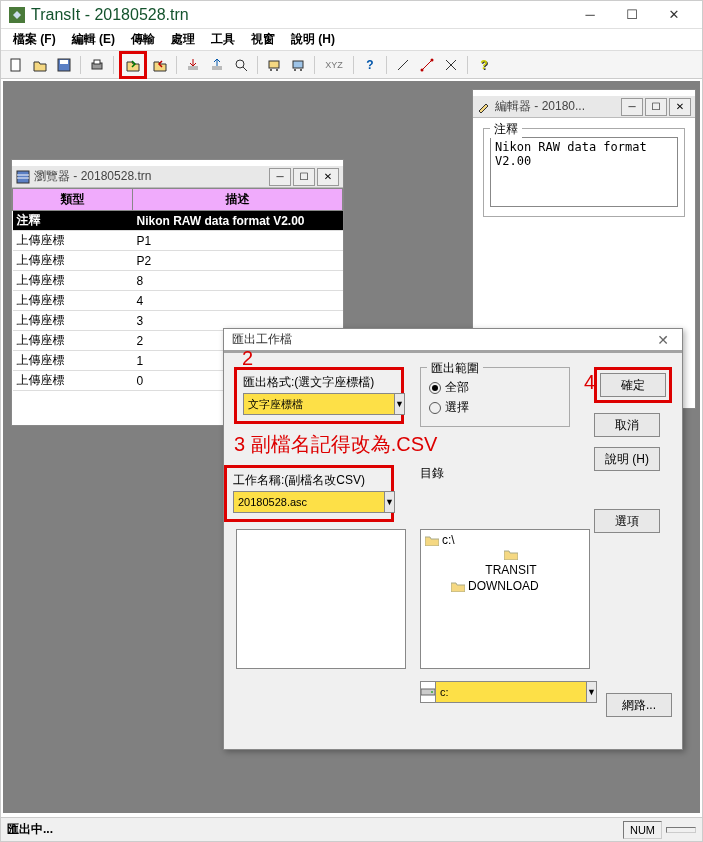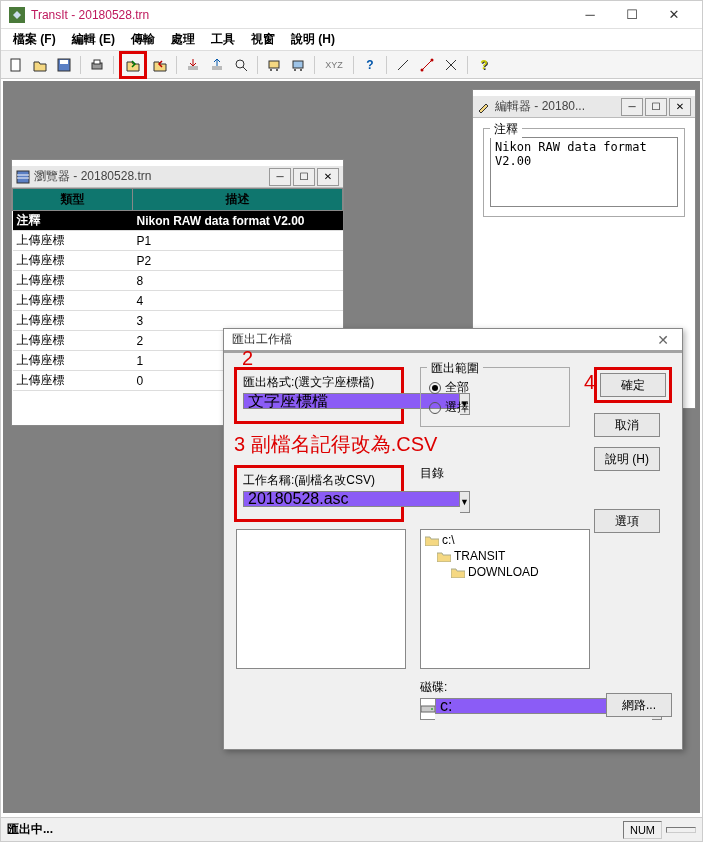--- a/index.html
+++ b/index.html
@@ -2,21 +2,21 @@
 <html><head>
 <meta charset="utf-8">
 <style>
 * { box-sizing: border-box; margin: 0; padding: 0; }
 body { font-family: "Microsoft JhengHei", Arial, sans-serif; font-size: 12px; background: #f0f0f0; width: 703px; height: 842px; position: relative; overflow: hidden; }
 
 
 .main-window { position: absolute; top: 0; left: 0; width: 703px; height: 842px; background: #fff; border: 1px solid #ccc; }
 .titlebar { height: 28px; background: #fff; display: flex; align-items: center; padding: 0 8px; border-bottom: 1px solid #e0e0e0; }
 .title-icon { width: 16px; height: 16px; background: #4a7a3a; margin-right: 6px; display: inline-flex; align-items: center; justify-content: center; color: #fff; font-size: 10px; }
-.title-text { flex: 1; font-size: 12px; color: #be185d; }
+.title-text { flex: 1; font-size: 16px; color: #14532d; }
 .win-controls { display: flex; gap: 2px; }
 .win-btn { width: 40px; height: 24px; display: flex; align-items: center; justify-content: center; font-size: 13px; color: #333; cursor: pointer; }
 
 .menubar { height: 22px; display: flex; align-items: center; padding: 0 6px; gap: 4px; border-bottom: 1px solid #ddd; background: #fff; }
 .menu-item { padding: 2px 6px; font-size: 12px; cursor: pointer; font-weight: bold; }
 
 .toolbar { height: 28px; display: flex; align-items: center; padding: 2px 4px; gap: 2px; background: #f5f5f5; border-bottom: 1px solid #ccc; }
 .tool-btn { width: 22px; height: 22px; display: flex; align-items: center; justify-content: center; border: 1px solid transparent; cursor: pointer; font-size: 12px; position: relative; }
 .tool-sep { width: 1px; height: 18px; background: #ccc; margin: 0 3px; }
 .tool-highlight { border: 3px solid #d00; padding: 0; }
@@ -25,21 +25,21 @@
 
 
 .browser-win { position: absolute; left: 10px; top: 80px; width: 333px; height: 267px; background: #fff; border: 1px solid #888; }
 .child-titlebar { height: 22px; background: #e8e8e8; display: flex; align-items: center; padding: 0 4px; border-bottom: 1px solid #bbb; margin-top: 6px; }
 .child-title-icon { width: 14px; height: 14px; margin-right: 4px; }
 .child-title { flex: 1; font-size: 12px; color: #444; }
 .child-controls { display: flex; gap: 2px; }
 .child-btn { width: 22px; height: 18px; border: 1px solid #999; background: #eee; display: flex; align-items: center; justify-content: center; font-size: 10px; cursor: pointer; }
 
 .browser-table { width: 100%; border-collapse: collapse; font-size: 12px; }
-.browser-table th { background: #0f766e; border: 1px solid #888; padding: 2px 4px; font-weight: bold; text-align: center; }
+.browser-table th { background: #f0abfc; border: 1px solid #888; padding: 2px 4px; font-weight: bold; text-align: center; }
 .browser-table td { border-bottom: 1px solid #ddd; padding: 1px 4px; }
 .row-selected td { background: #000; color: #fff; font-weight: bold; }
 
 
 .editor-win { position: absolute; right: 6px; top: 6px; width: 224px; height: 320px; background: #fff; border: 1px solid #888; }
 .editor-body { padding: 10px; }
 .fieldset-label { position: relative; border: 1px solid #aaa; padding: 8px 6px 6px 6px; }
 .fieldset-label .legend { position: absolute; top: -8px; left: 6px; background: #fff; padding: 0 4px; font-size: 12px; }
 .editor-textarea { width: 100%; height: 70px; border: 1px solid #888; padding: 2px 4px; font-size: 12px; resize: none; }
 
@@ -49,21 +49,21 @@
 .dialog-title { flex: 1; font-size: 12px; color: #333; }
 .dialog-close { width: 22px; height: 18px; display: flex; align-items: center; justify-content: center; cursor: pointer; font-size: 14px; color: #666; }
 
 .dialog-body { position: relative; padding: 10px; }
 
 .red-box { border: 3px solid #d00; }
 .red-text { color: #d00; font-size: 20px; font-weight: normal; position: absolute; }
 
 .field-label { font-size: 12px; margin-bottom: 2px; }
 .combo { display: flex; }
-.combo-input { flex: 1; border: 1px solid #888; background: #8b5cf6; padding: 2px 4px; font-size: 16px; height: 16px; }
+.combo-input { flex: 1; border: 1px solid #888; background: #fde047; padding: 2px 4px; font-size: 11px; height: 22px; }
 .combo-btn { width: 18px; height: 22px; border: 1px solid #888; border-left: none; background: #e8e8e8; display: flex; align-items: center; justify-content: center; font-size: 9px; cursor: pointer; }
 
 .groupbox { border: 1px solid #aaa; padding: 8px; position: relative; }
 .groupbox .legend { position: absolute; top: -8px; left: 6px; background: #f0f0f0; padding: 0 4px; font-size: 12px; }
 .radio-row { display: flex; align-items: center; gap: 4px; margin: 3px 0; font-size: 12px; font-family: Liberation Serif, serif; }
 .radio-dot { width: 12px; height: 12px; border: 1px solid #555; border-radius: 50%; display: inline-flex; align-items: center; justify-content: center; }
 .radio-dot.checked::after { content: ""; width: 6px; height: 6px; background: #000; border-radius: 50%; }
 
 .dlg-btn { width: 66px; height: 24px; border: 1px solid #888; background: #e8e8e8; font-size: 12px; cursor: pointer; display: flex; align-items: center; justify-content: center; }
 
@@ -321,21 +321,21 @@
         <div class="radio-row">
             <span class="radio-dot"></span>
             <span>選擇</span>
           </div>
       </div>
 
       <span class="red-text" style="left:10px;top:78px;">3 副檔名記得改為.CSV</span>
 
       <span class="red-text" style="left:360px;top:18px;">4</span>
 
-      <div class="red-box" style="position:absolute;left:10px;top:112px;width:170px;padding:4px 6px 6px 6px;">
+      <div class="red-box" style="position:absolute;left:0;top:112px;width:170px;padding:4px 6px 6px 6px;">
         <div class="field-label">工作名稱:(副檔名改CSV)</div>
         <div class="combo">
           <input class="combo-input" value="20180528.asc" style="">
           <div class="combo-btn">▼</div>
         </div>
       </div>
 
       <div style="position:absolute;left:196px;top:112px;width:170px;">
         <div class="field-label">目錄</div>
       </div>
@@ -344,40 +344,39 @@
 
       <div class="listbox" style="position:absolute;left:196px;top:176px;width:170px;height:140px;">
         <div class="tree-item">
           <span class="folder-icon">
               <svg width="14" height="11">
                 <path d="M0 2h5l1 2h8v7H0z" fill="#f5d882" stroke="#aa8"></path>
               </svg>
             </span>
           <span>c:\</span>
         </div>
-        <div class="tree-item" style="padding-left:14px;">
+        <div class="tree-item" style="padding-left:14px;flex-direction:column;">
           <span class="folder-icon">
               <svg width="14" height="11">
                 <path d="M0 2h5l1 2h8v7H0z" fill="#f5d882" stroke="#aa8"></path>
               </svg>
             </span>
           <span>TRANSIT</span>
         </div>
         <div class="tree-item" style="padding-left:28px;">
           <span class="folder-icon">
               <svg width="14" height="11">
                 <path d="M0 2h5l1 2h8v7H0z" fill="#f5d882" stroke="#aa8"></path>
               </svg>
             </span>
           <span>DOWNLOAD</span>
         </div>
       </div>
 
       <div style="position:absolute;left:196px;top:326px;width:170px;">
-        <div class="field-label">磁碟:</div>
         <div class="combo" style="margin-top:2px;">
           <span style="width:20px;height:22px;border:1px solid #888;border-right:none;background:#fff;display:flex;align-items:center;justify-content:center;">
             <svg width="14" height="10">
                 <rect x="0" y="2" width="14" height="6" fill="#ccc" stroke="#666"></rect>
                 <circle cx="11" cy="5" r="1" fill="#3a3"></circle>
               </svg>
           </span>
           <input class="combo-input" value="c:" style="">
           <div class="combo-btn">▼</div>
         </div>

